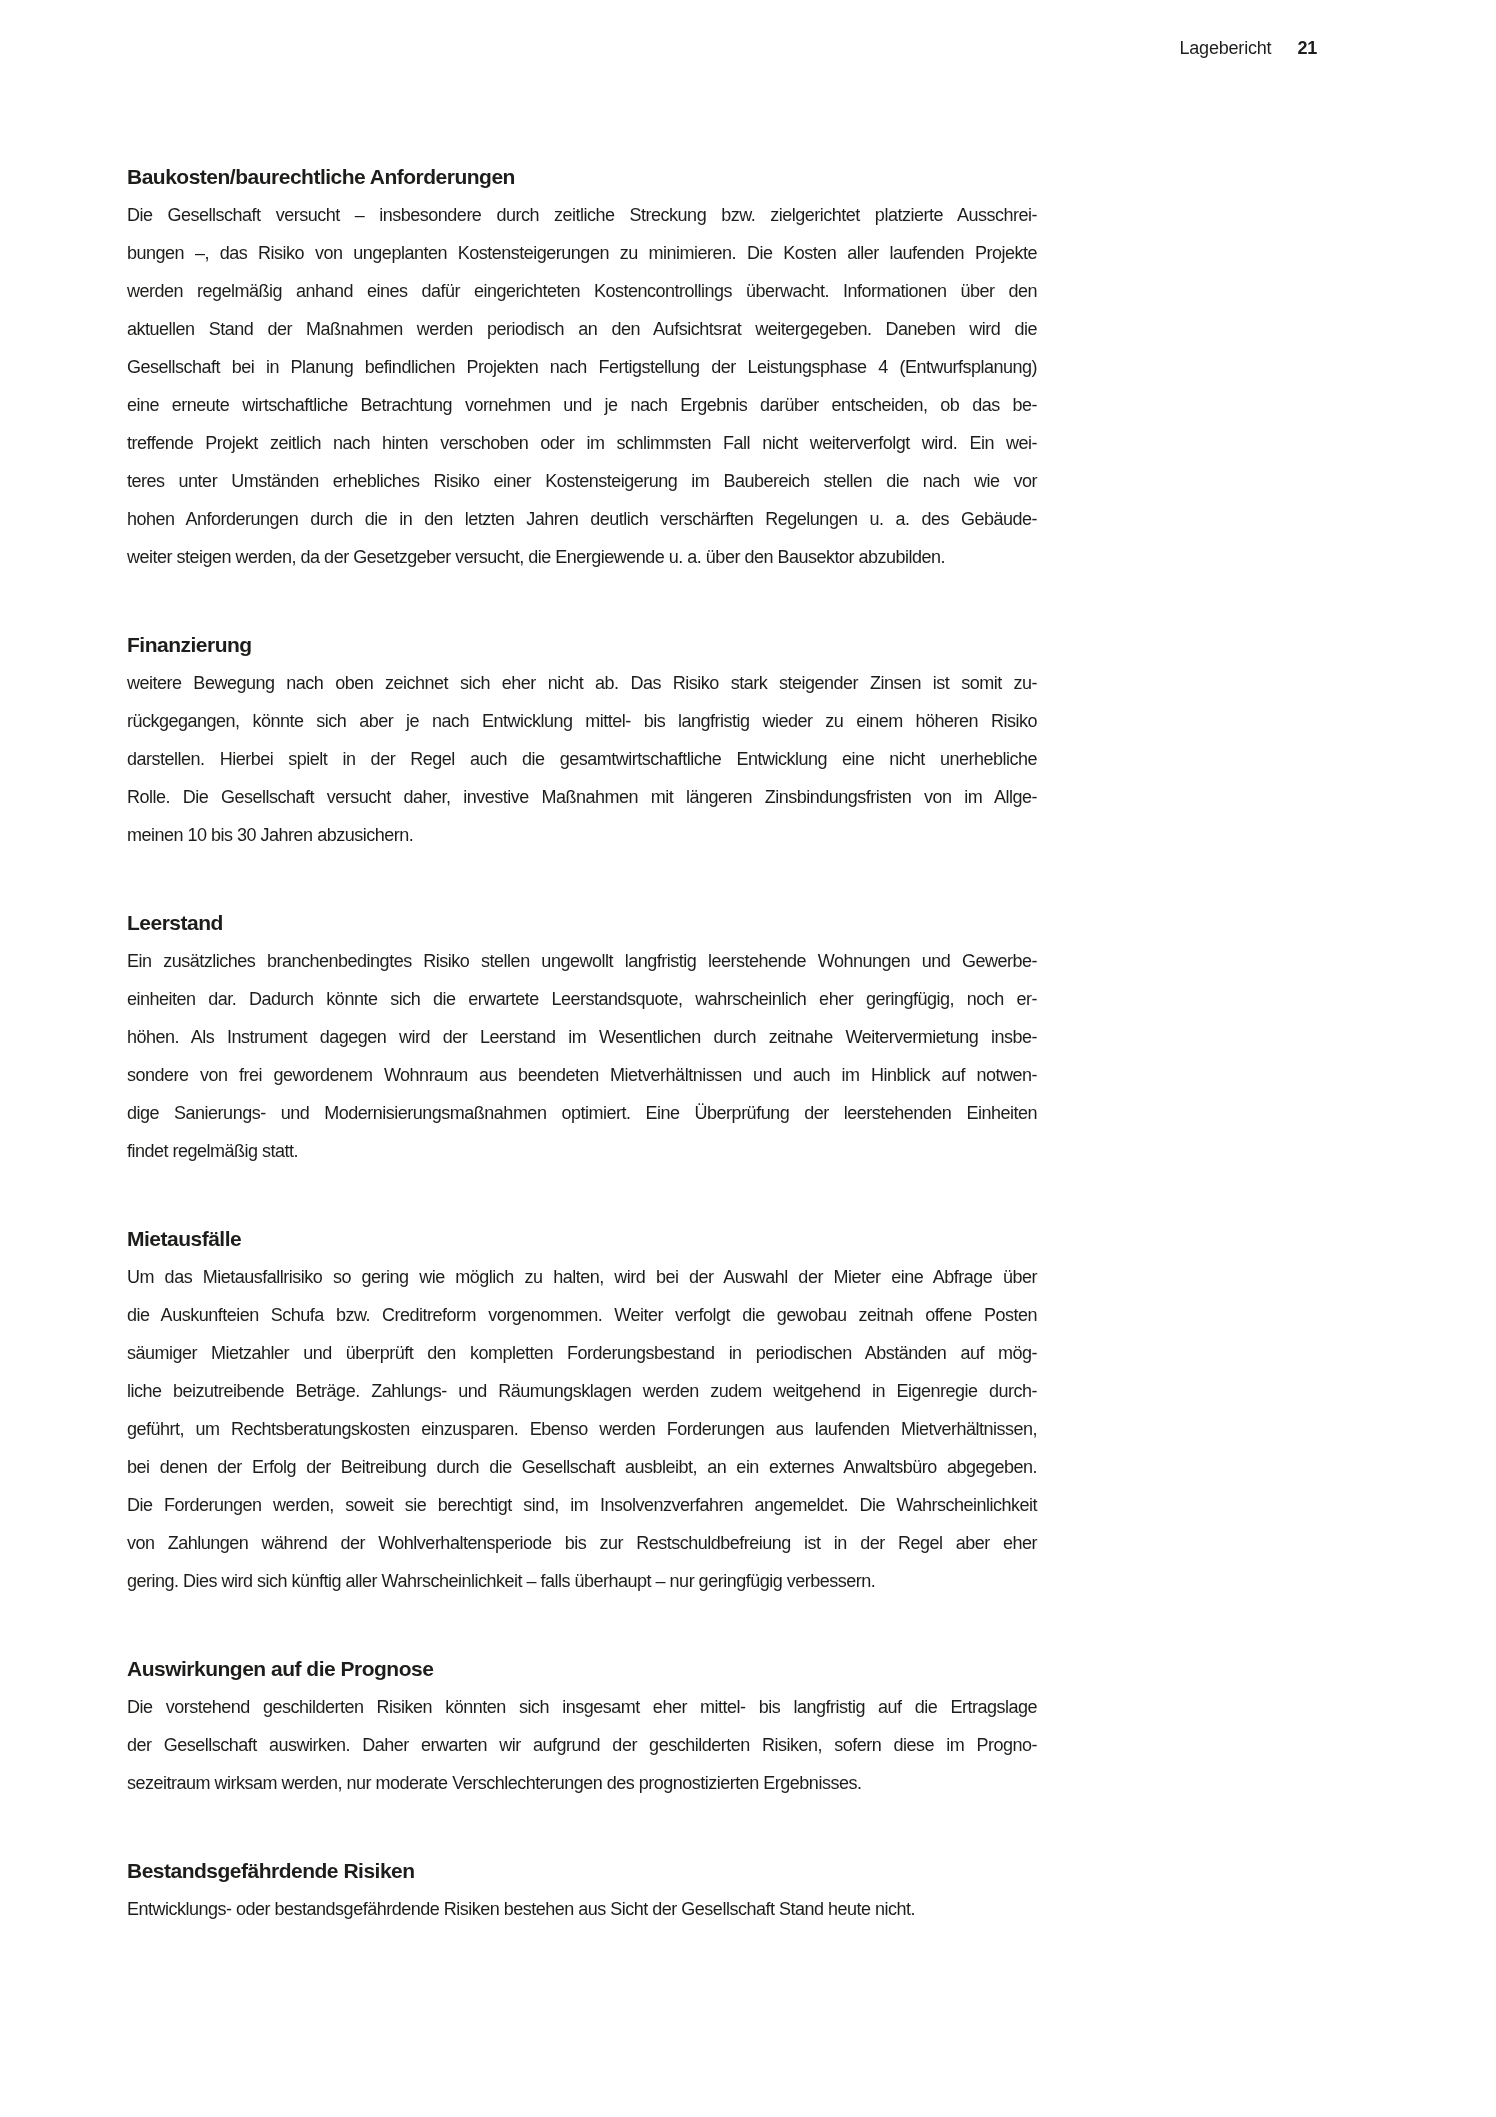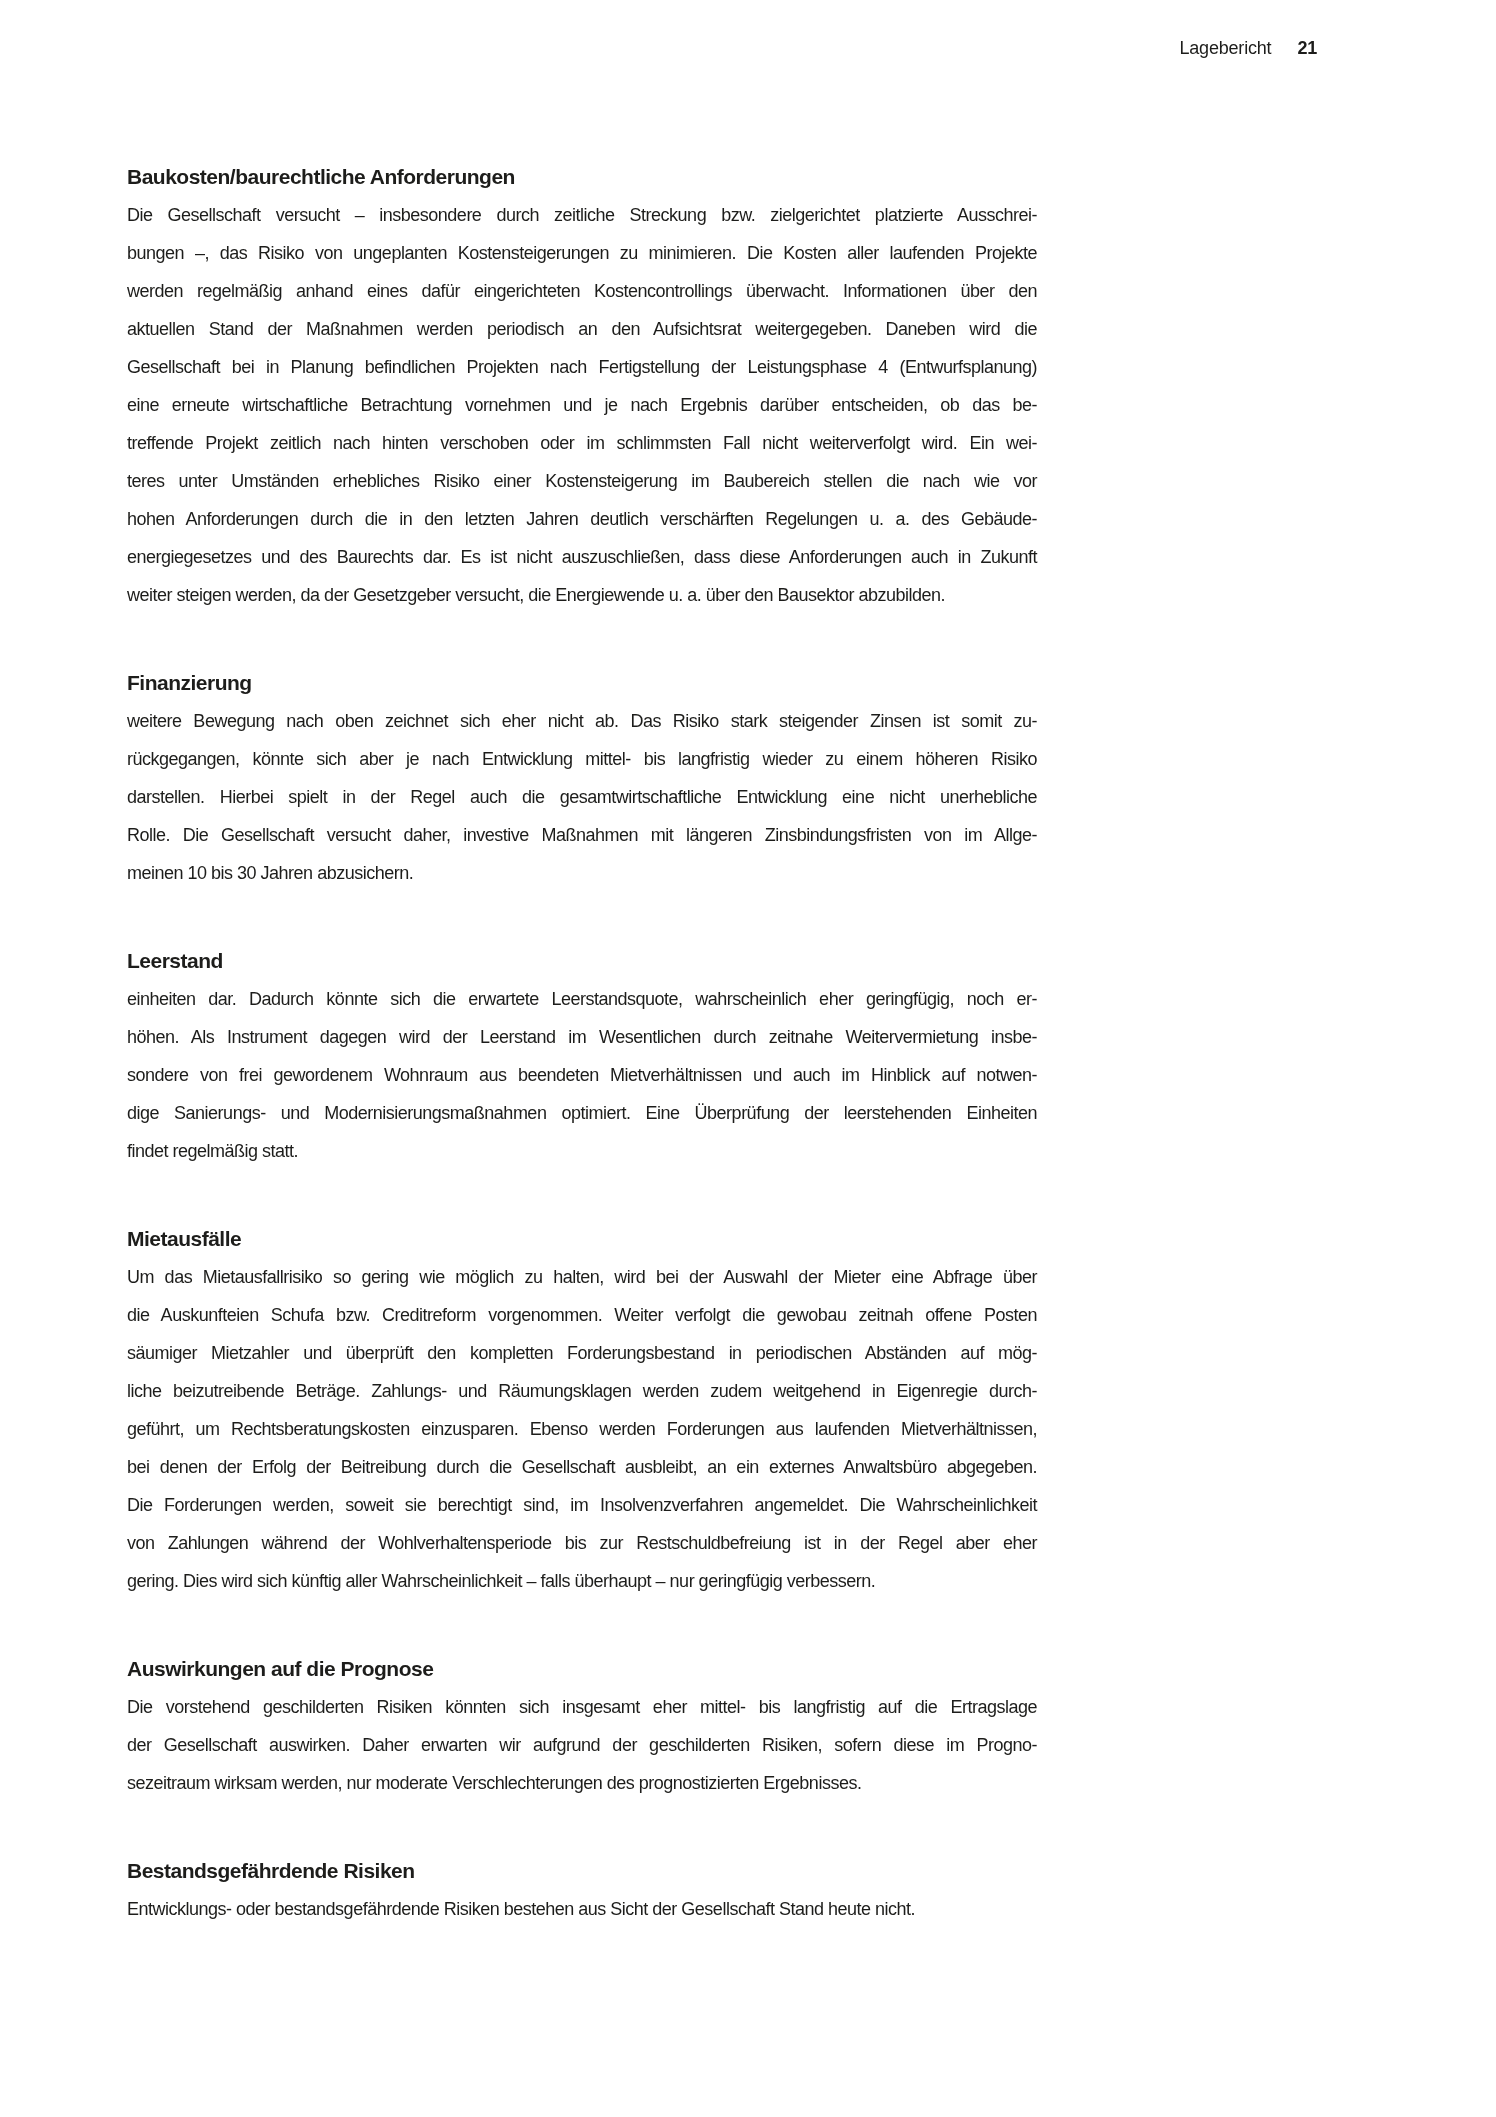--- a/index.html
+++ b/index.html
@@ -81,33 +81,33 @@
         <h2 class="section-heading">Baukosten/baurechtliche Anforderungen</h2>
         <div class="body-line">Die Gesellschaft versucht – insbesondere durch zeitliche Streckung bzw. zielgerichtet platzierte Ausschrei-</div>
         <div class="body-line">bungen –, das Risiko von ungeplanten Kostensteigerungen zu minimieren. Die Kosten aller laufenden Projekte</div>
         <div class="body-line">werden regelmäßig anhand eines dafür eingerichteten Kostencontrollings überwacht. Informationen über den</div>
         <div class="body-line">aktuellen Stand der Maßnahmen werden periodisch an den Aufsichtsrat weitergegeben. Daneben wird die</div>
         <div class="body-line">Gesellschaft bei in Planung befindlichen Projekten nach Fertigstellung der Leistungsphase 4 (Entwurfsplanung)</div>
         <div class="body-line">eine erneute wirtschaftliche Betrachtung vornehmen und je nach Ergebnis darüber entscheiden, ob das be-</div>
         <div class="body-line">treffende Projekt zeitlich nach hinten verschoben oder im schlimmsten Fall nicht weiterverfolgt wird. Ein wei-</div>
         <div class="body-line">teres unter Umständen erhebliches Risiko einer Kostensteigerung im Baubereich stellen die nach wie vor</div>
         <div class="body-line">hohen Anforderungen durch die in den letzten Jahren deutlich verschärften Regelungen u. a. des Gebäude-</div>
-        <div class="body-line">energiegesetzes und des Baurechts dar. Es ist nicht auszuschließen, dass diese Anforderungen auch in Zukunft</div>
         <div class="body-line last">weiter steigen werden, da der Gesetzgeber versucht, die Energiewende u. a. über den Bausektor abzubilden.</div>
       </section>
       <section class="doc-section">
         <h2 class="section-heading">Finanzierung</h2>
         <div class="body-line">weitere Bewegung nach oben zeichnet sich eher nicht ab. Das Risiko stark steigender Zinsen ist somit zu-</div>
         <div class="body-line">rückgegangen, könnte sich aber je nach Entwicklung mittel- bis langfristig wieder zu einem höheren Risiko</div>
         <div class="body-line">darstellen. Hierbei spielt in der Regel auch die gesamtwirtschaftliche Entwicklung eine nicht unerhebliche</div>
         <div class="body-line">Rolle. Die Gesellschaft versucht daher, investive Maßnahmen mit längeren Zinsbindungsfristen von im Allge-</div>
         <div class="body-line last">meinen 10 bis 30 Jahren abzusichern.</div>
       </section>
       <section class="doc-section">
         <h2 class="section-heading">Leerstand</h2>
+        <div class="body-line">Ein zusätzliches branchenbedingtes Risiko stellen ungewollt langfristig leerstehende Wohnungen und Gewerbe-</div>
         <div class="body-line">einheiten dar. Dadurch könnte sich die erwartete Leerstandsquote, wahrscheinlich eher geringfügig, noch er-</div>
         <div class="body-line">höhen. Als Instrument dagegen wird der Leerstand im Wesentlichen durch zeitnahe Weitervermietung insbe-</div>
         <div class="body-line">sondere von frei gewordenem Wohnraum aus beendeten Mietverhältnissen und auch im Hinblick auf notwen-</div>
         <div class="body-line">dige Sanierungs- und Modernisierungsmaßnahmen optimiert. Eine Überprüfung der leerstehenden Einheiten</div>
         <div class="body-line last">findet regelmäßig statt.</div>
       </section>
       <section class="doc-section">
         <h2 class="section-heading">Mietausfälle</h2>
         <div class="body-line">Um das Mietausfallrisiko so gering wie möglich zu halten, wird bei der Auswahl der Mieter eine Abfrage über</div>
         <div class="body-line">die Auskunfteien Schufa bzw. Creditreform vorgenommen. Weiter verfolgt die gewobau zeitnah offene Posten</div>

